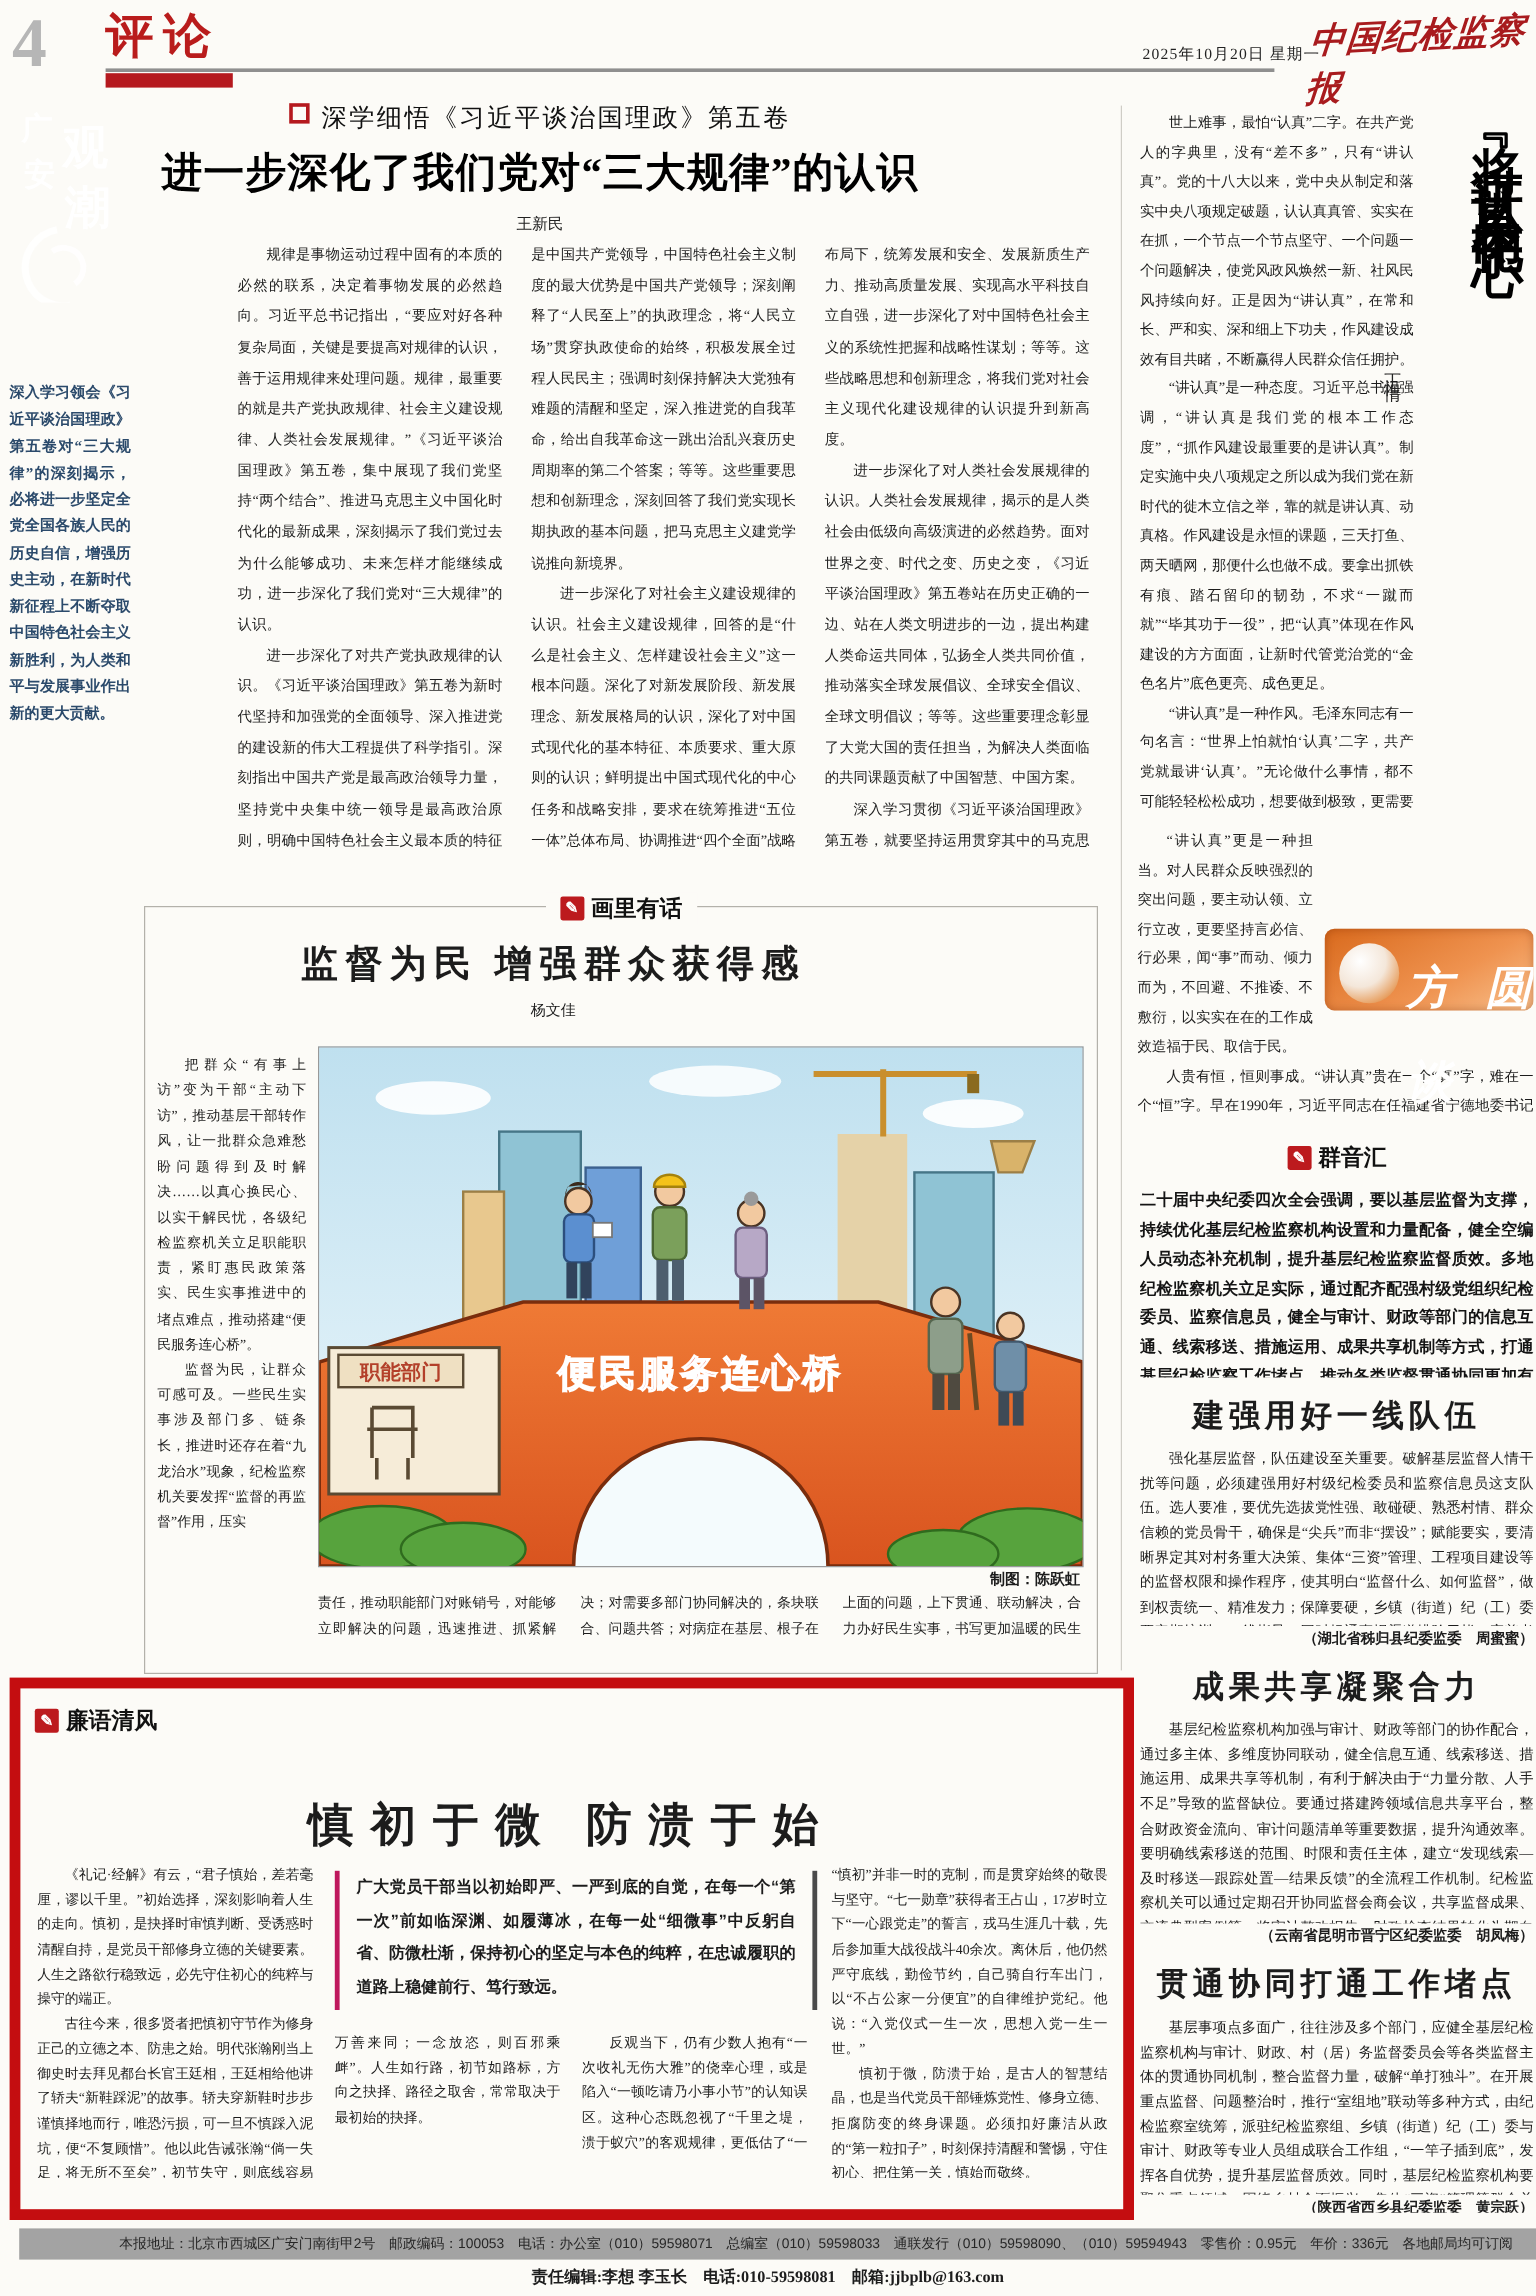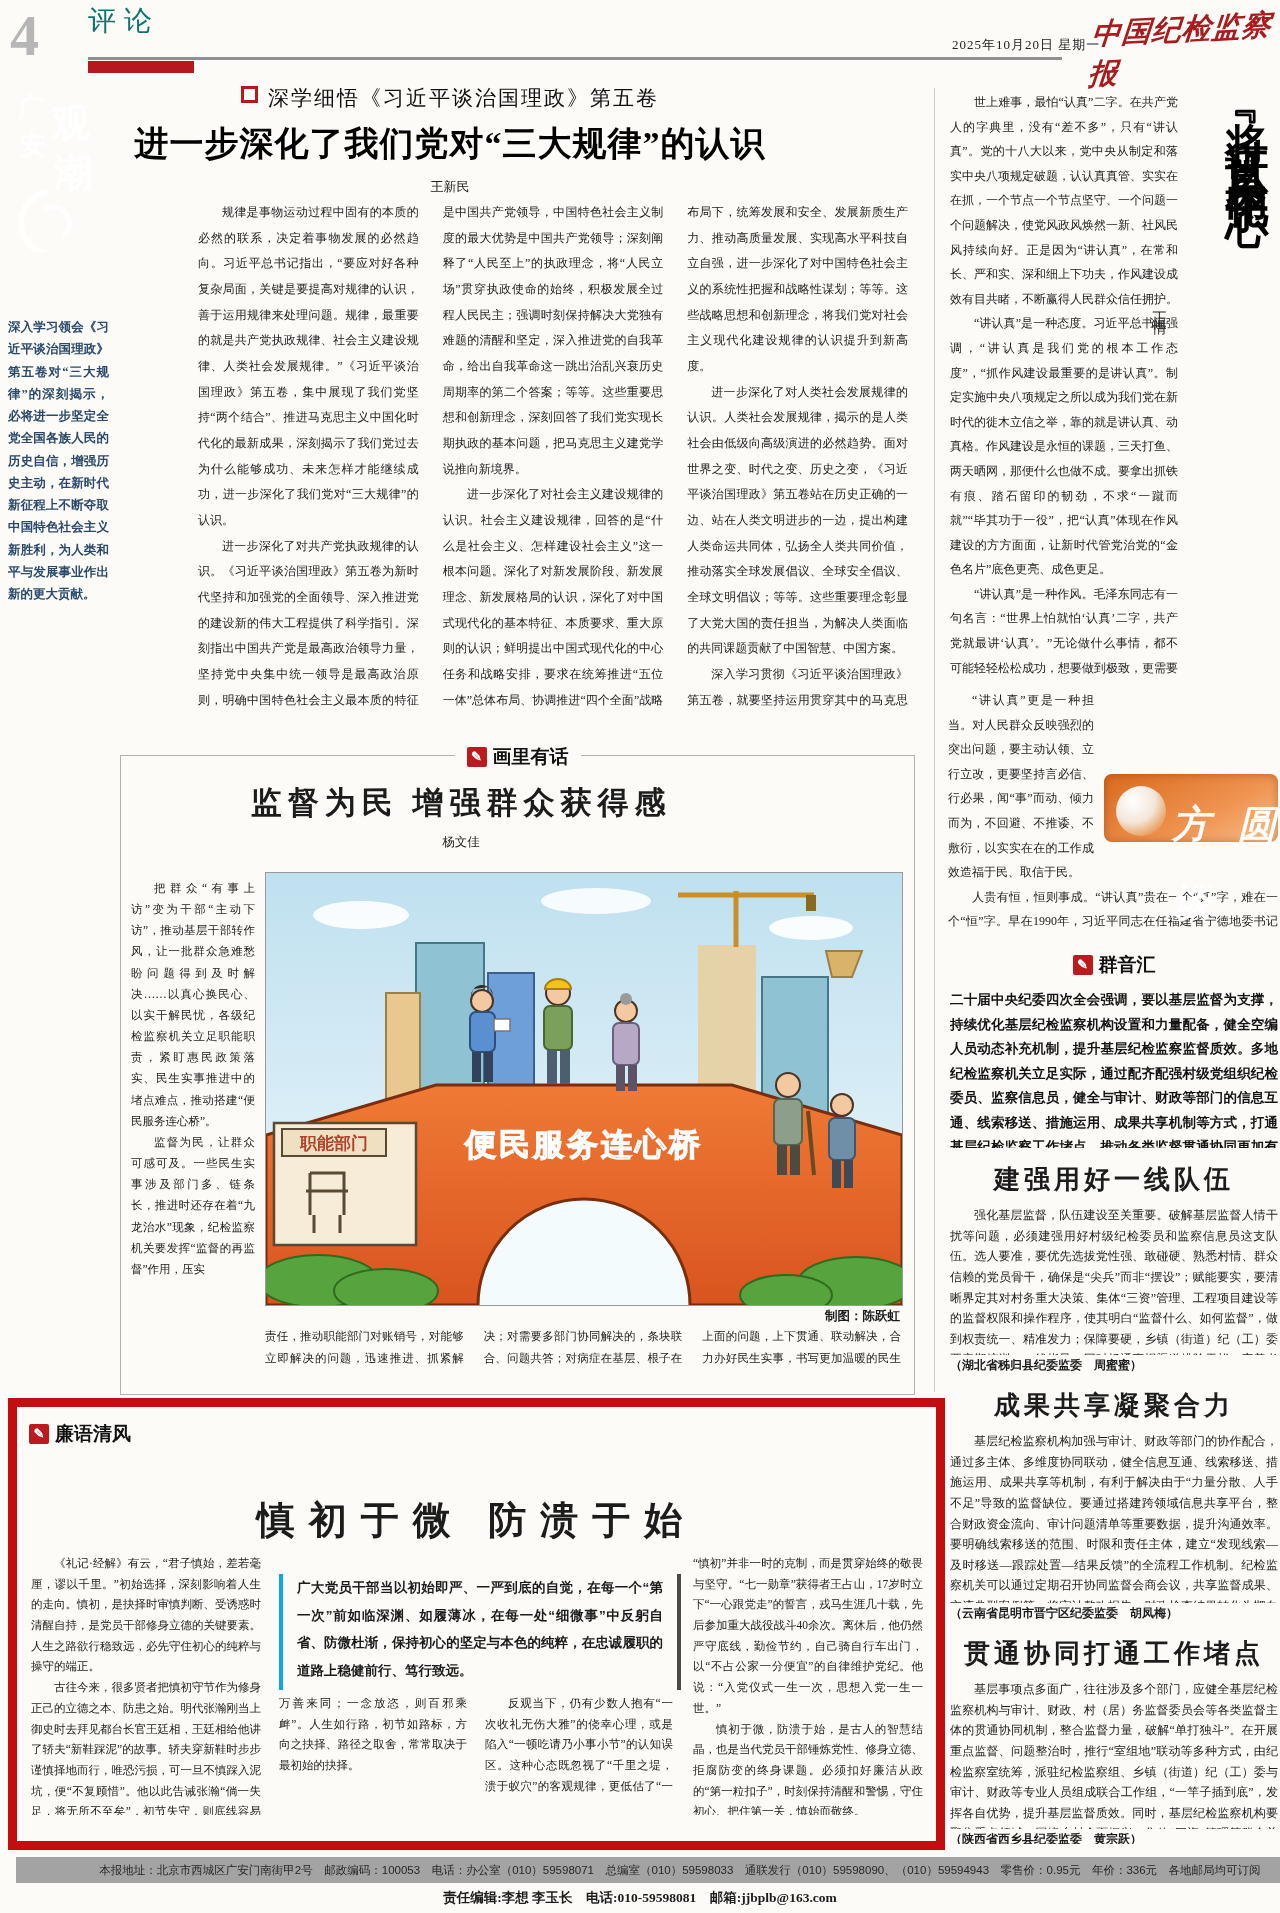--- a/index.html
+++ b/index.html
@@ -1,21 +1,21 @@
 <!DOCTYPE html>
 <html><head>
 <meta charset="utf-8">
 <style>
   html,body{margin:0;padding:0;background:#e8e6e0;}
   .page{position:relative;width:1280px;height:1913px;background:#fcfbf7;margin:0 auto;
         font-family:"Liberation Serif","DejaVu Serif",serif;color:#1c1c1c;overflow:hidden;}
   .abs{position:absolute;}
   
   .page-num{left:10px;top:2px;font-size:58px;font-weight:bold;color:#b6b6b6;}
-  .section-title{left:88px;top:2px;font-size:28px;font-weight:400;letter-spacing:8px;color:#0f766e;}
+  .section-title{left:88px;top:2px;font-size:40px;font-weight:700;letter-spacing:8px;color:#b91c1c;}
   .rule-gray{left:88px;top:57px;width:974px;height:3px;background:#8f8f8f;}
   .rule-red{left:88px;top:61px;width:106px;height:12px;background:#b5191e;}
   .date-line{left:952px;top:36px;font-size:13px;color:#222;letter-spacing:1px;}
   .masthead{left:1090px;top:10px;width:190px;font-size:29px;font-weight:900;color:#a81b1e;
             transform:rotate(-3deg) skewX(-8deg);font-style:italic;letter-spacing:1px;}
   .v-divider{left:934px;top:88px;width:1px;height:1304px;background:#cfcdc6;}
   
   .rail{left:8px;top:76px;width:101px;}
   .rail-logo{position:relative;width:101px;height:176px;border-radius:3px;
              background:linear-gradient(160deg,#e8username 0%,#e96f20 0%,#ef8b3f 55%,#f7bd85 100%);overflow:hidden;}
@@ -67,31 +67,31 @@
   .illo-credit{position:absolute;right:14px;top:552px;font-size:12.5px;font-weight:bold;}
   .huali-bottom{position:absolute;left:144px;top:570px;width:636px;height:58px;column-count:3;column-gap:20px;
                 column-fill:auto;overflow:hidden;font-size:11.5px;line-height:1.9;text-align:justify;}
   
   .qyh{left:950px;top:952px;width:328px;height:892px;overflow:hidden;}
   .qyh .sec-label{justify-content:center;}
   .qyh-intro{margin-top:10px;font-family:"Liberation Sans","DejaVu Sans",sans-serif;font-weight:bold;
              font-size:13.5px;line-height:1.82;text-align:justify;color:#141414;max-height:160px;overflow:hidden;}
   .qyh-art-title{text-align:center;font-size:26px;font-weight:900;letter-spacing:4px;margin:14px 0 8px;}
   .qyh-art-body{font-size:12px;line-height:1.72;text-align:justify;overflow:hidden;}
-  .qyh-attr{text-align:left;font-size:12px;font-weight:bold;margin-top:2px;}
+  .qyh-attr{text-align:right;font-size:12px;font-weight:bold;margin-top:2px;}
   
   .lianyu{left:8px;top:1398px;width:919px;height:434px;border:9px solid #c40d10;background:#fcfbf7;}
   .ly-label{position:absolute;left:12px;top:14px;}
   .ly-title{position:absolute;left:0;top:44px;width:100%;text-align:center;font-size:38px;font-weight:900;letter-spacing:14px;margin-top:44px;}
   .ly-byline{position:absolute;left:0;top:110px;width:100%;text-align:center;font-size:13px;}
   .ly-colA{position:absolute;left:14px;top:146px;width:230px;height:262px;overflow:hidden;
            font-size:11.5px;line-height:1.8;text-align:justify;}
   .ly-quote{position:absolute;left:262px;top:152px;width:366px;height:116px;overflow:hidden;padding:0 14px;
-            border-left:4px solid #0ea5e9;border-right:4px solid #4a4a4a;
-            font-family:"Liberation Sans","DejaVu Sans",sans-serif;font-weight:bold;font-size:13.5px;line-height:2.05;text-align:justify;margin-top:15px;}
+            border-left:4px solid #be185d;border-right:4px solid #4a4a4a;
+            font-family:"Liberation Sans","DejaVu Sans",sans-serif;font-weight:bold;font-size:13.5px;line-height:2.05;text-align:justify;}
   .ly-mid{position:absolute;left:262px;top:286px;width:394px;height:122px;column-count:2;column-gap:18px;
           column-fill:auto;overflow:hidden;font-size:11.5px;line-height:1.8;text-align:justify;}
   .ly-colD{position:absolute;left:676px;top:146px;width:230px;height:262px;overflow:hidden;
            font-size:11.5px;line-height:1.8;text-align:justify;}
   
   .foot-bar{left:16px;top:1857px;width:1248px;height:26px;background:#a3a3a3;color:#262626;
             font-size:11.5px;line-height:26px;text-align:center;font-family:"Liberation Sans",sans-serif;padding-left:40px;}
   .editors{left:0;top:1889px;width:100%;text-align:center;font-size:13.5px;font-weight:bold;}
   
   svg text{font-family:"Liberation Sans","DejaVu Sans",sans-serif;}

